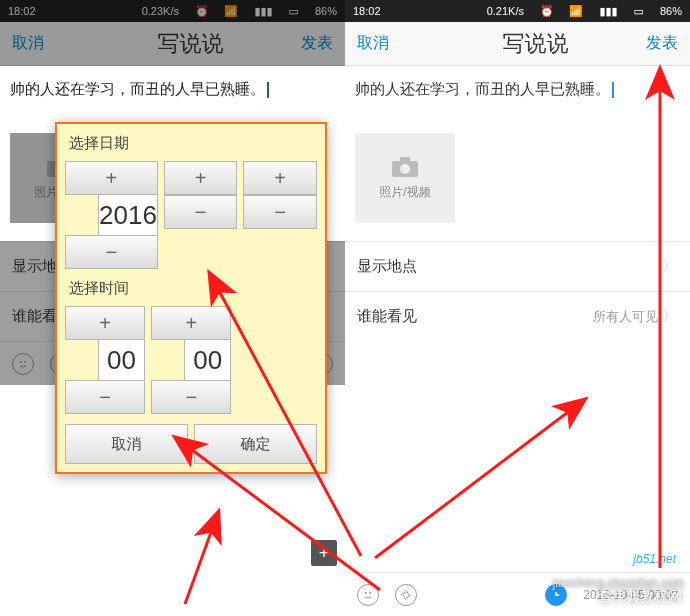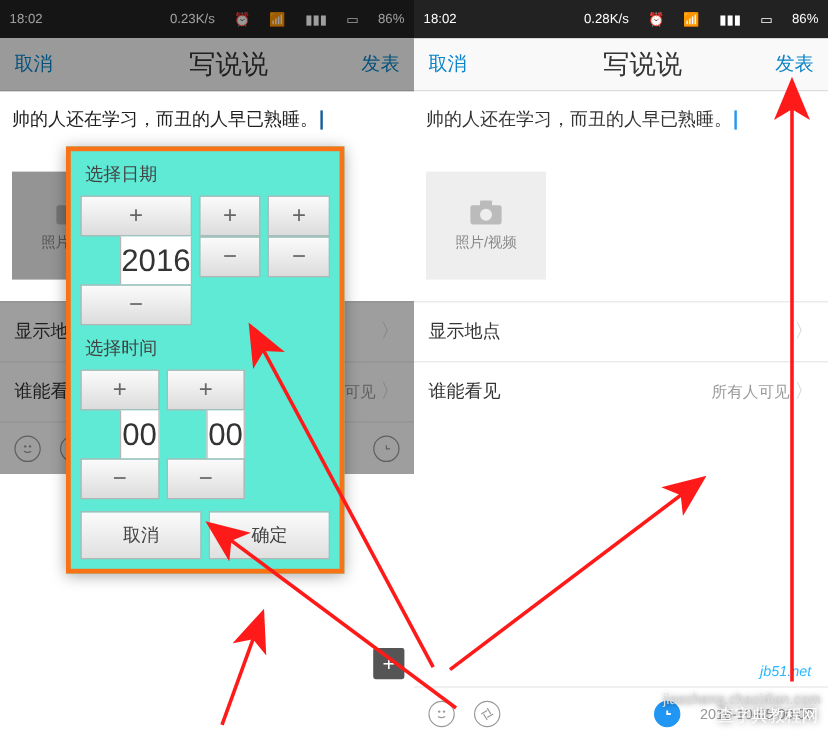--- a/index.html
+++ b/index.html
@@ -1,41 +1,41 @@
 <!DOCTYPE html>
 <html><head>
   <meta charset="utf-8">
   <style>
     * { margin: 0; padding: 0; box-sizing: border-box; font-family: -apple-system, "Helvetica Neue", Arial, sans-serif; }
     body { width: 690px; height: 616px; display: flex; position: relative; background: #f5f5f5; overflow: hidden; }
     .phone { width: 345px; height: 616px; background: #fff; position: relative; }
     .phone-left { background: rgba(0,0,0,.38); }
     .phone-left .underlay { position: absolute; inset: 0; background: #fff; z-index: 0; }
     .phone-left > *:not(.underlay):not(.modal):not(.fab) { position: relative; z-index: 1; filter: brightness(.62); }
-    .statusbar { height: 32px; background: #222; color: #fff; display: flex; align-items: center; padding: 0 8px; font-size: 11px; }
+    .statusbar { height: 22px; background: #222; color: #fff; display: flex; align-items: center; padding: 0 8px; font-size: 11px; }
     .sb-left { flex: 0 0 auto; }
     .sb-right { flex: 1; display: flex; justify-content: flex-end; gap: 16px; align-items: center; }
     .sb-ico { display: inline-block; }
     .nav { height: 44px; background: #f9f9f9; border-bottom: 1px solid #ddd; display: flex; align-items: center; justify-content: space-between; padding: 0 12px; color: #0a84c8; font-size: 16px; }
     .nav .title { color: #333; font-size: 22px; margin-left: 36px; }
     .content { padding: 14px 10px; font-size: 15px; color: #333; }
     .cursor { border-left: 2px solid #2196f3; display: inline-block; height: 16px; vertical-align: middle; margin-left: 2px; }
     .media { margin: 20px 10px 0; width: 100px; height: 90px; background: #eee; display: flex; flex-direction: column; align-items: center; justify-content: center; color: #888; font-size: 12px; }
     .media svg { margin-bottom: 6px; }
     .row { height: 50px; border-top: 1px solid #e6e6e6; display: flex; align-items: center; padding: 0 12px; font-size: 15px; color: #333; justify-content: space-between; background: #fff; }
     .row .chev { color: #ccc; font-size: 16px; }
     .bottombar { position: absolute; left: 0; right: 0; bottom: 0; height: 44px; border-top: 1px solid #e6e6e6; display: flex; align-items: center; padding: 0 12px; gap: 16px; background: #fff; }
     .bottombar .spacer { flex: 1; }
     .ico-circ { width: 22px; height: 22px; border: 1.5px solid #999; border-radius: 50%; display: flex; align-items: center; justify-content: center; }
     .ico-clock { background: #2196f3; border-color: #2196f3; color: #fff; }
     .ts { font-size: 12px; color: #999; white-space: nowrap; }
     .fab { position: absolute; right: 8px; bottom: 50px; width: 26px; height: 26px; background: #555; color: #fff; display: flex; align-items: center; justify-content: center; border-radius: 2px; font-size: 18px; z-index: 3; }
 
     
-    .modal { position: absolute; left: 55px; top: 122px; width: 232px; background: #5eead4; border: 4px solid #f97316; z-index: 5; padding: 8px; box-shadow: 0 2px 12px rgba(0,0,0,.35); }
+    .modal { position: absolute; left: 55px; top: 122px; width: 272px; background: #fef9c3; border: 2px solid #f97316; z-index: 5; padding: 8px; box-shadow: 0 2px 12px rgba(0,0,0,.35); }
     .modal h4 { font-size: 15px; color: #444; font-weight: normal; margin: 2px 0 8px 4px; }
     .spinners { display: flex; gap: 6px; margin-bottom: 10px; }
     .spinner { flex: 1; display: flex; flex-direction: column; }
     .spinners.time { width: 66%; }
     .sp-btn { height: 34px; background: linear-gradient(#fbfbfb,#dcdcdc); border: 1px solid #b5b5b5; display: flex; align-items: center; justify-content: center; font-size: 20px; color: #666; }
     .sp-val { height: 40px; background: #fff; border: 1px solid #b5b5b5; border-top: none; border-bottom: none; display: flex; align-items: center; justify-content: center; font-size: 26px; color: #333; margin-left: 33px; }
     .modal-btns { display: flex; gap: 6px; margin-top: 4px; }
     .modal-btn { flex: 1; height: 40px; background: linear-gradient(#fbfbfb,#e0e0e0); border: 1px solid #b5b5b5; display: flex; align-items: center; justify-content: center; font-size: 15px; color: #444; }
 
     
@@ -143,21 +143,21 @@
       <div class="modal-btn">取消</div>
       <div class="modal-btn">确定</div>
     </div>
   </div>
 </div>
 
 <div class="phone">
   <div class="statusbar">
     <span class="sb-left">18:02</span>
     <span class="sb-right">
-      <span>0.28K/s</span>
+      <span>0.21K/s</span>
       <span class="sb-ico">⏰</span>
       <span class="sb-ico">📶</span>
       <span class="sb-ico">▮▮▮</span>
       <span class="sb-ico">▭</span>
       <span>86%</span>
     </span>
   </div>
   <div class="nav">
     <span>取消</span>
     <span class="title">写说说</span>

